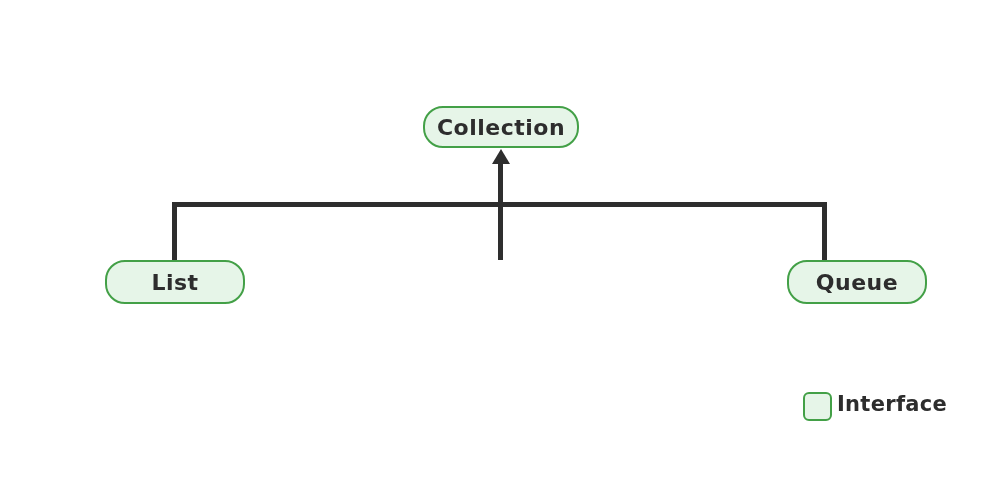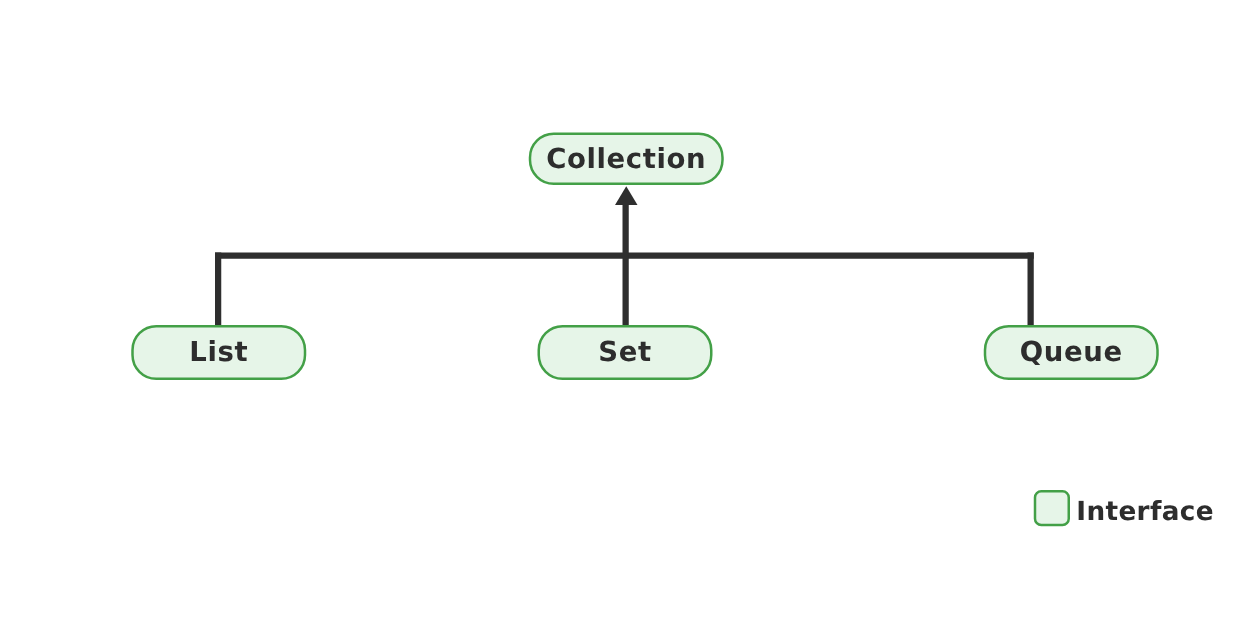--- a/index.html
+++ b/index.html
@@ -63,23 +63,22 @@
     color: #2d2d2d;
     letter-spacing: 0.5px;
     z-index: 2;
   }
 
   
   .legend {
     position: absolute;
     left: 803px; top: 392px;
     display: flex;
-    align-items: flex-end;
+    align-items: flex-start;
     z-index: 2;
-    margin-left: 24px;
   }
   .legend-swatch {
     width: 29px; height: 29px;
     background: #e6f5e8;
     border: 2px solid #43a047;
     border-radius: 6px;
   }
   .legend-label {
     margin-left: 5px;
     font-size: 21px;
@@ -97,21 +96,20 @@
   <div class="line stub-left"></div>
   <div class="line stub-right"></div>
   <div class="line arrow-shaft"></div>
   <div class="arrow-head"></div>
 
 
   <div class="node node-collection">Collection</div>
 
   <div class="node node-list">List</div>
 
-  <div class="node node-set">Set</div>
 
   <div class="node node-queue">Queue</div>
 
   <div class="legend">
     <div class="legend-swatch"></div>
     <div class="legend-label">Interface</div>
   </div>
 
 </div>
 

